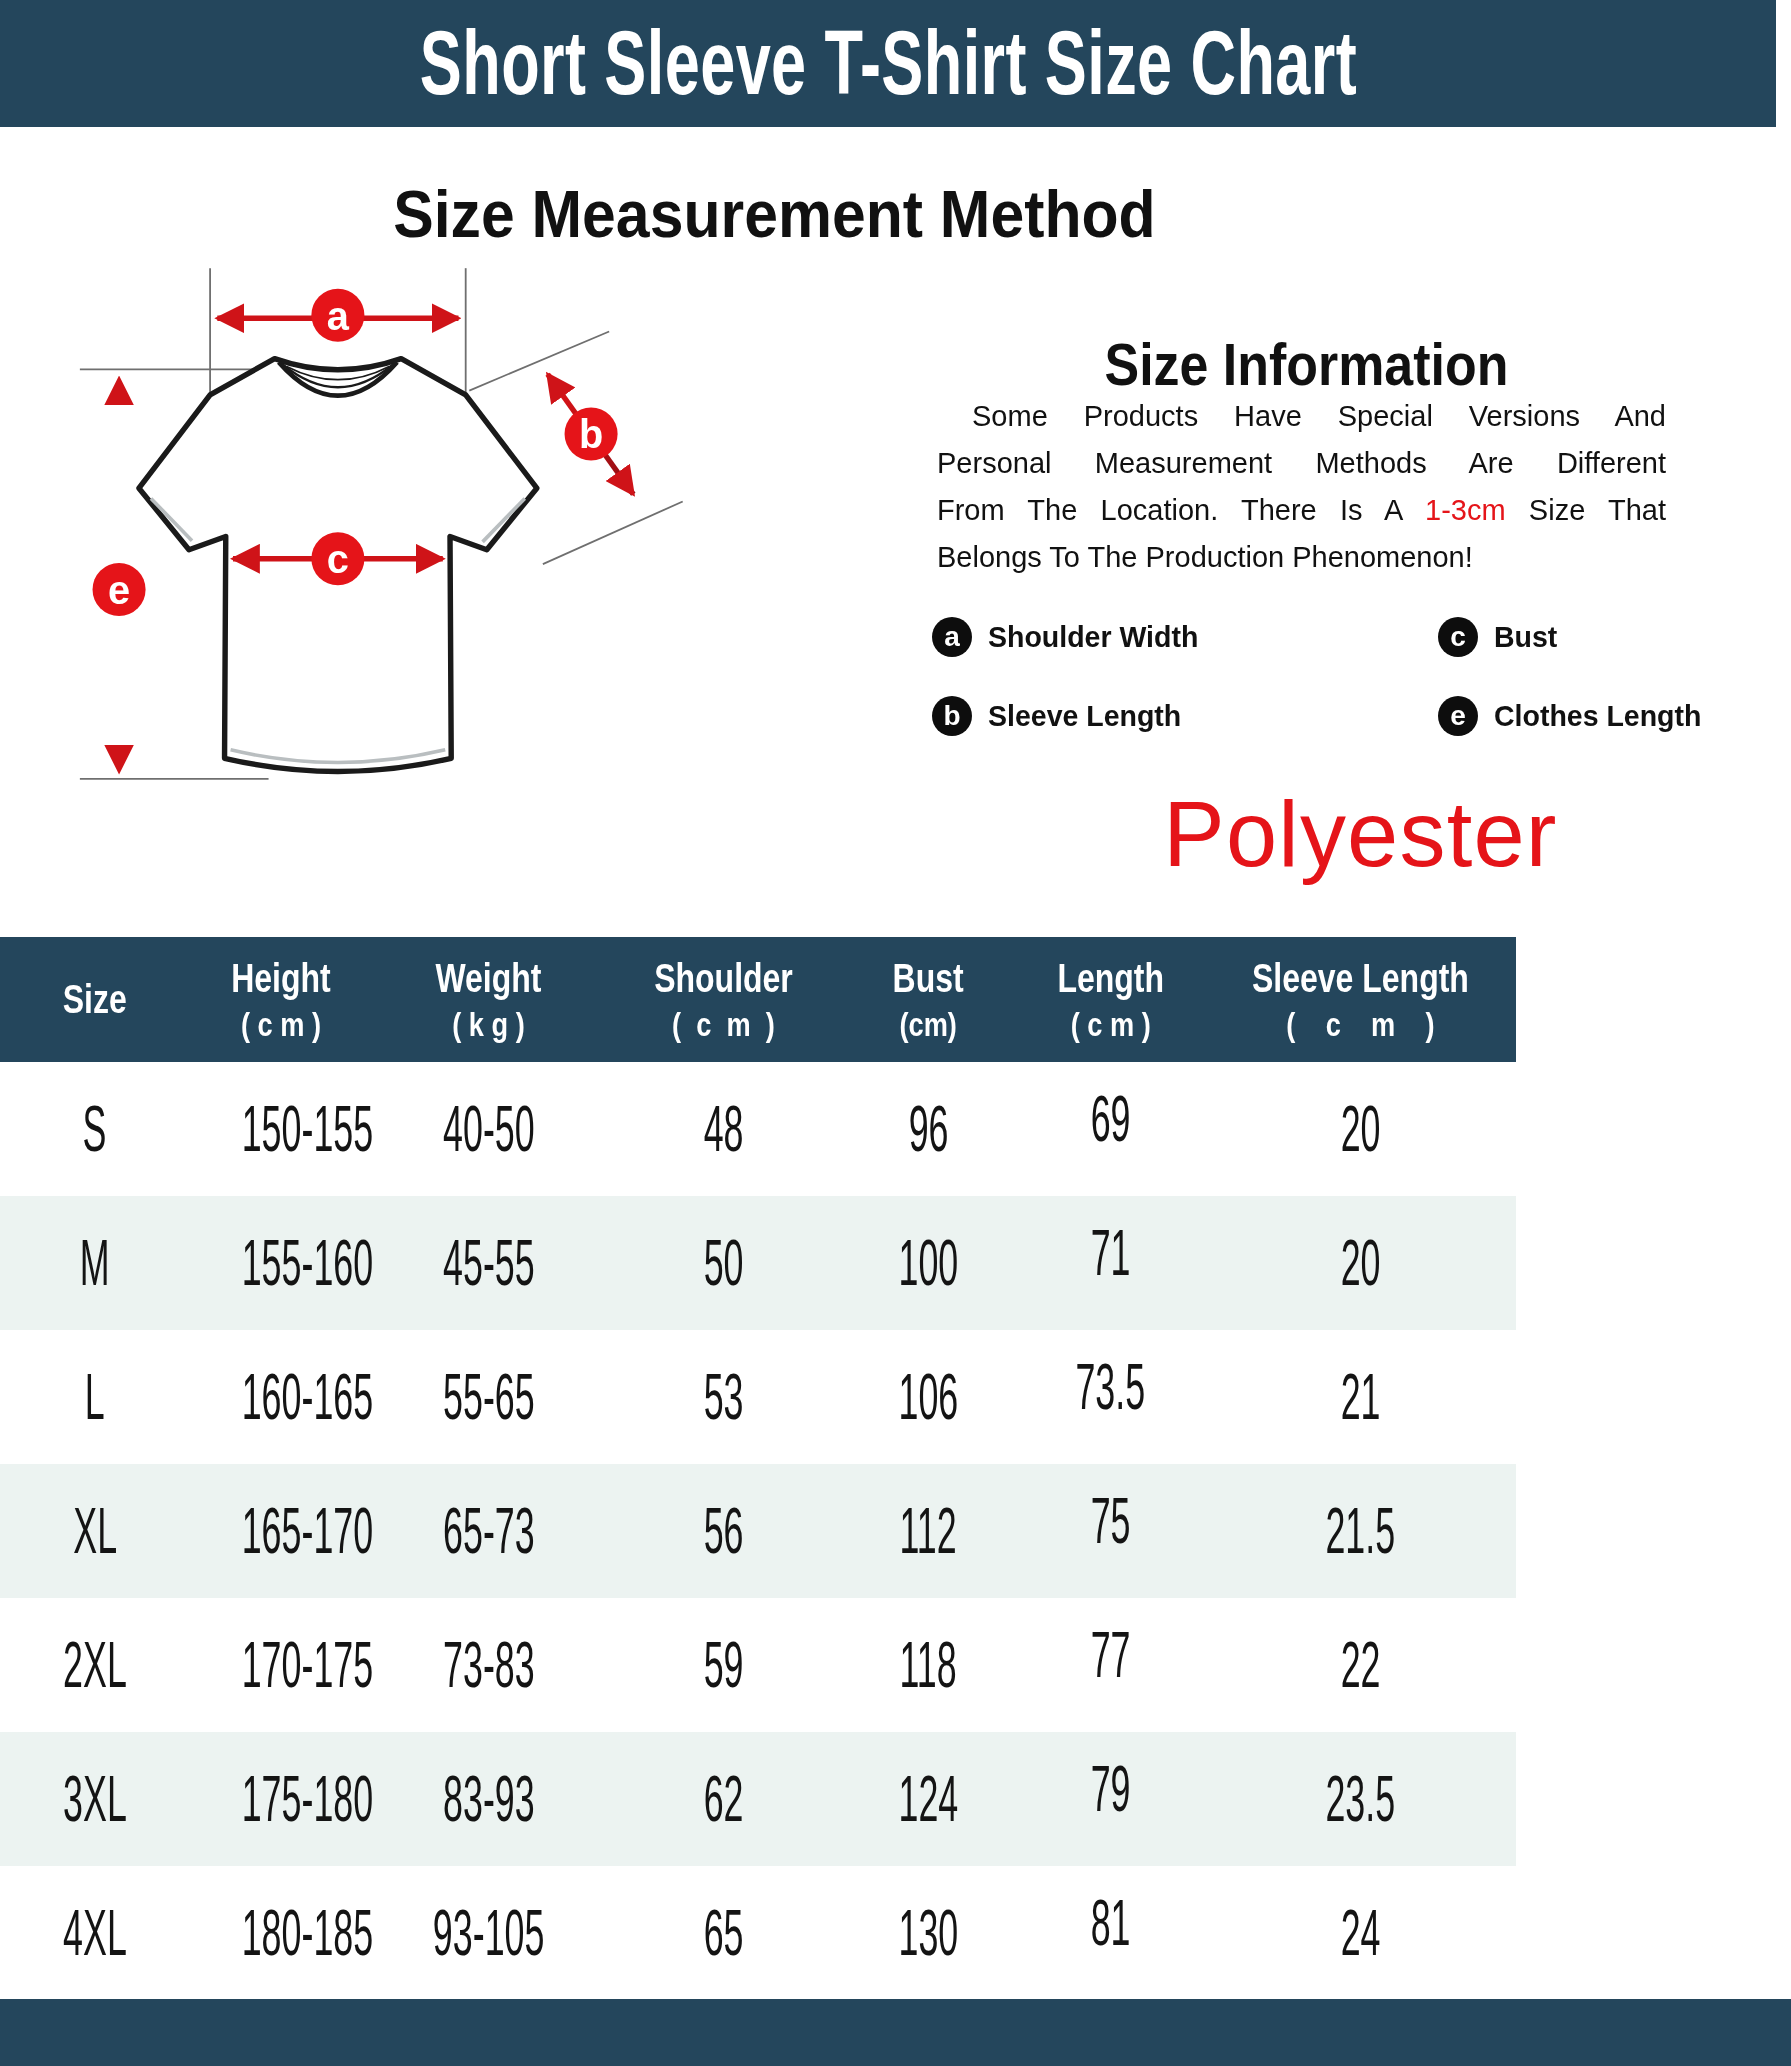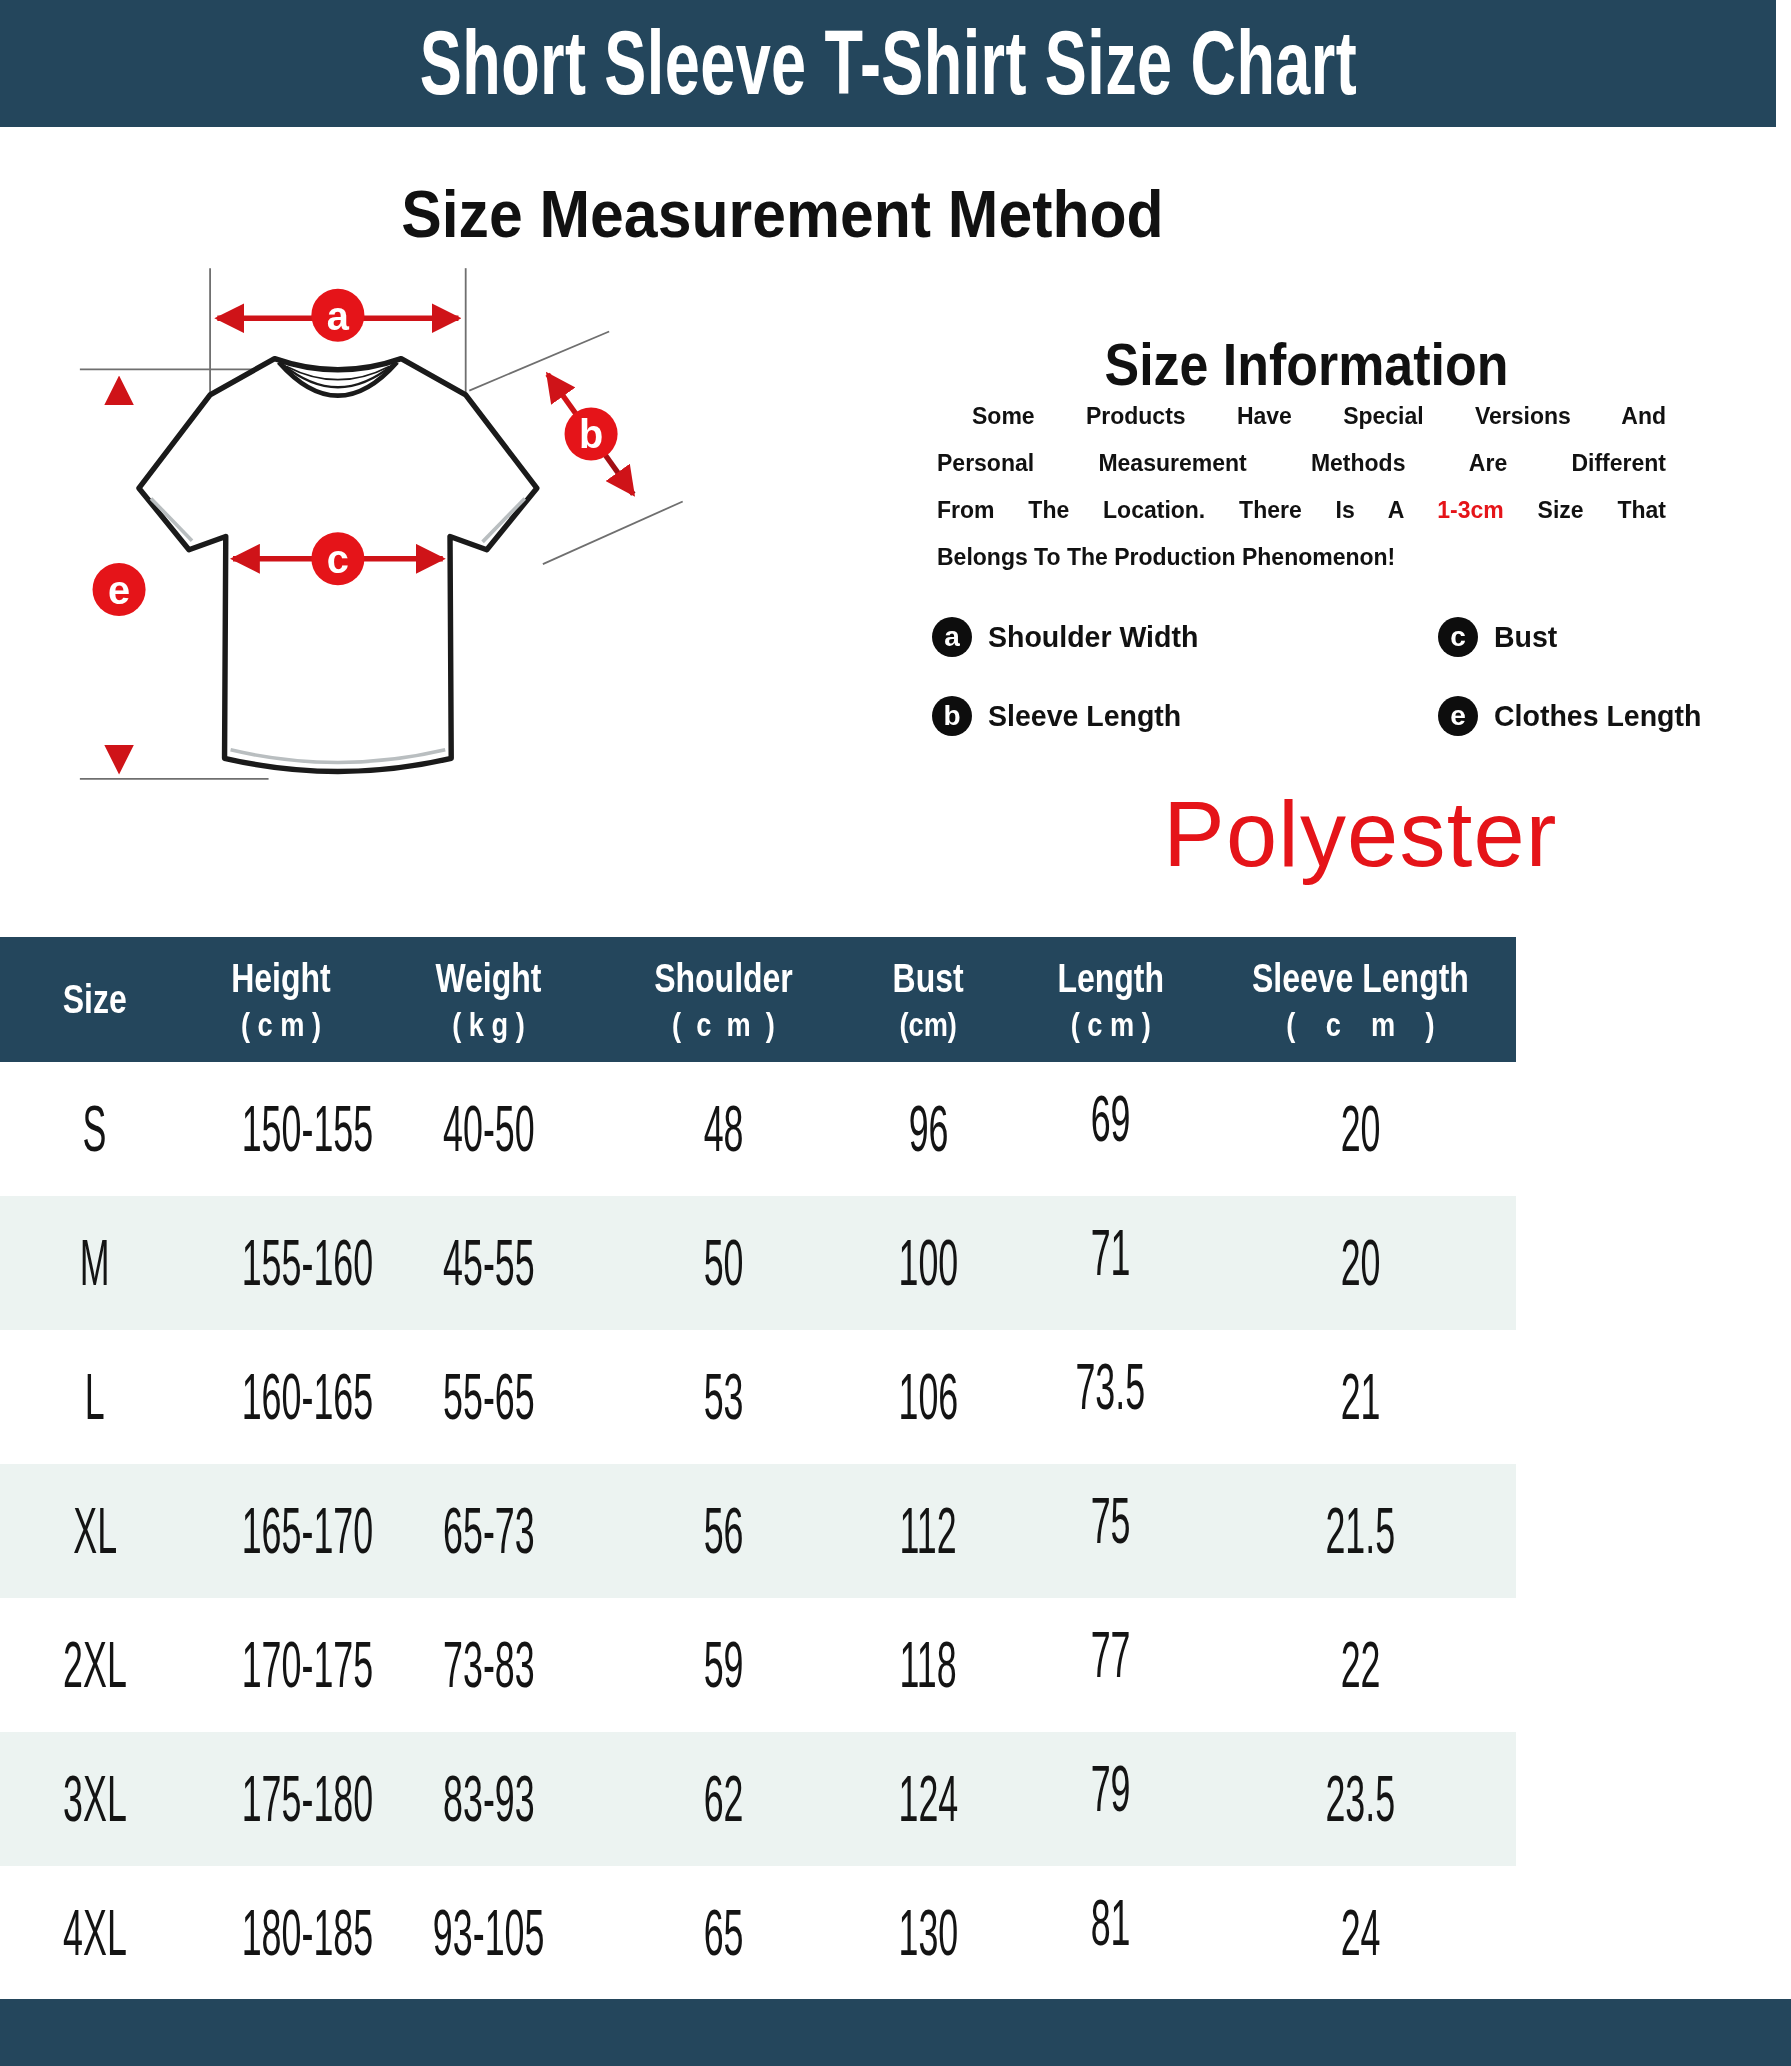--- a/index.html
+++ b/index.html
@@ -9,30 +9,30 @@
   }
   .abs{position:absolute;}
   .cond{display:inline-block;white-space:nowrap;}
 
   
   .top-band{left:0;top:0;width:1776px;height:127px;background:#24465c;
     display:flex;align-items:center;justify-content:center;}
   .page-title{color:#fff;font-weight:bold;font-size:90px;transform:scaleX(.70);letter-spacing:0.6px;}
 
   
-  .method{left:16px;top:176px;width:1532px;text-align:center;}
+  .method{left:8px;top:176px;width:1532px;text-align:center;}
   .method .cond{font-weight:bold;font-size:66px;transform:scaleX(.92);}
 
   
   .diagram{left:0;top:229px;}
 
   
   .info-heading{left:875px;top:331px;width:863px;text-align:center;}
   .info-heading .cond{font-weight:bold;font-size:59px;transform:scaleX(.88);}
-  .para{left:937px;top:393px;width:729px;font-weight:bold;font-size:23px;line-height:47px;}
+  .para{left:937px;top:393px;width:729px;font-weight:normal;font-size:29px;line-height:47px;}
   .pline{text-align:justify;text-align-last:justify;}
   .pline.indent{text-indent:35px;}
   .pline.last{text-align-last:left;}
   .red-text{color:#e51419;margin-top:40px;}
 
   .legend{left:932px;top:617px;display:grid;grid-template-columns:506px auto;row-gap:39px;}
   .legend-item{display:flex;align-items:center;gap:15.7px;}
   .legend-key{width:40px;height:40px;border-radius:50%;background:#0d0d0d;color:#fff;
     display:flex;align-items:center;justify-content:center;font-weight:bold;font-size:28px;flex:0 0 auto;}
   .legend-label{font-weight:bold;font-size:30px;white-space:nowrap;transform:scaleX(.95);transform-origin:left center;}

